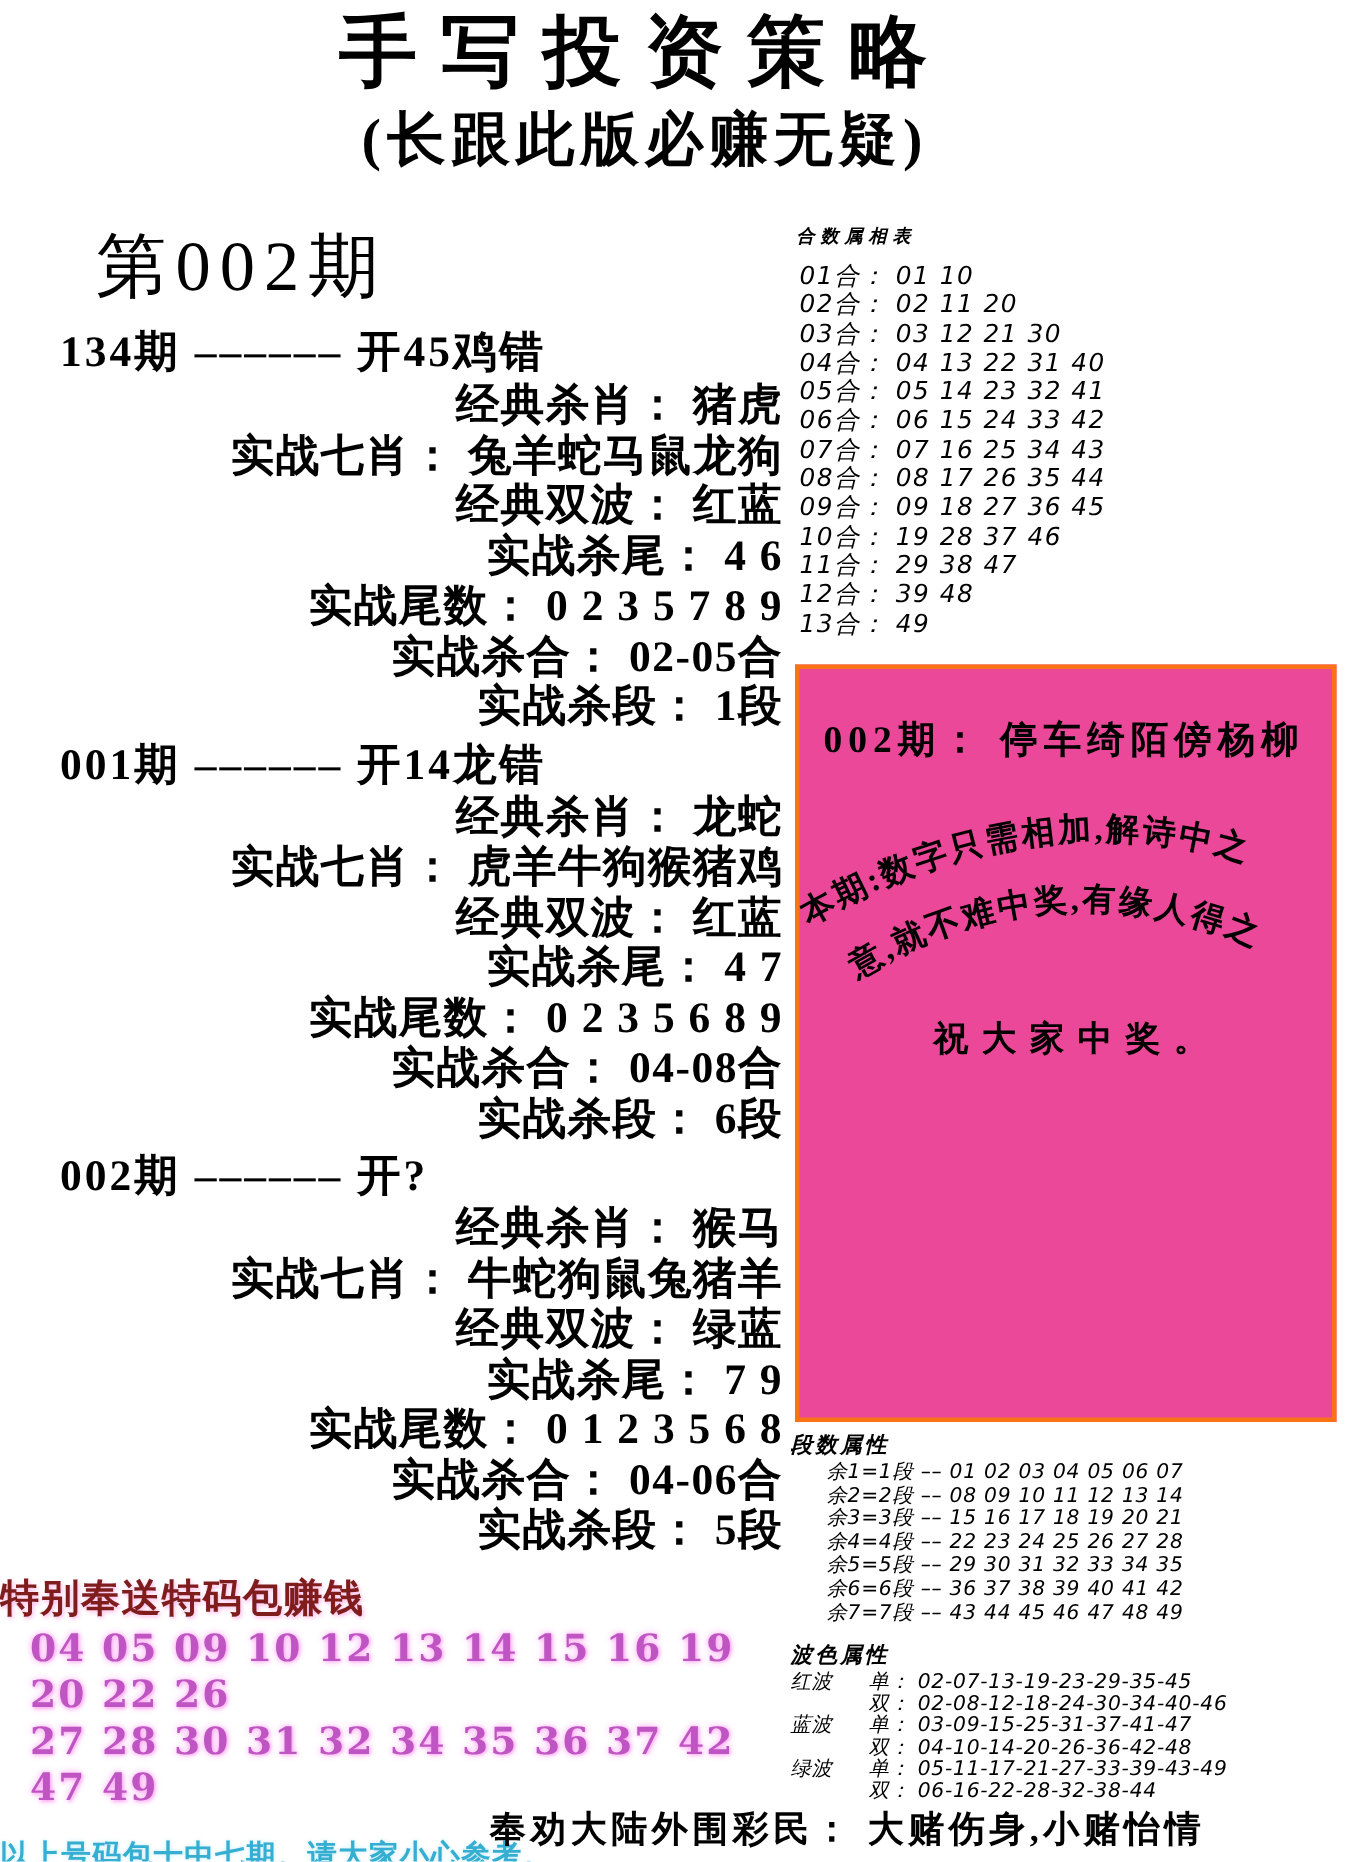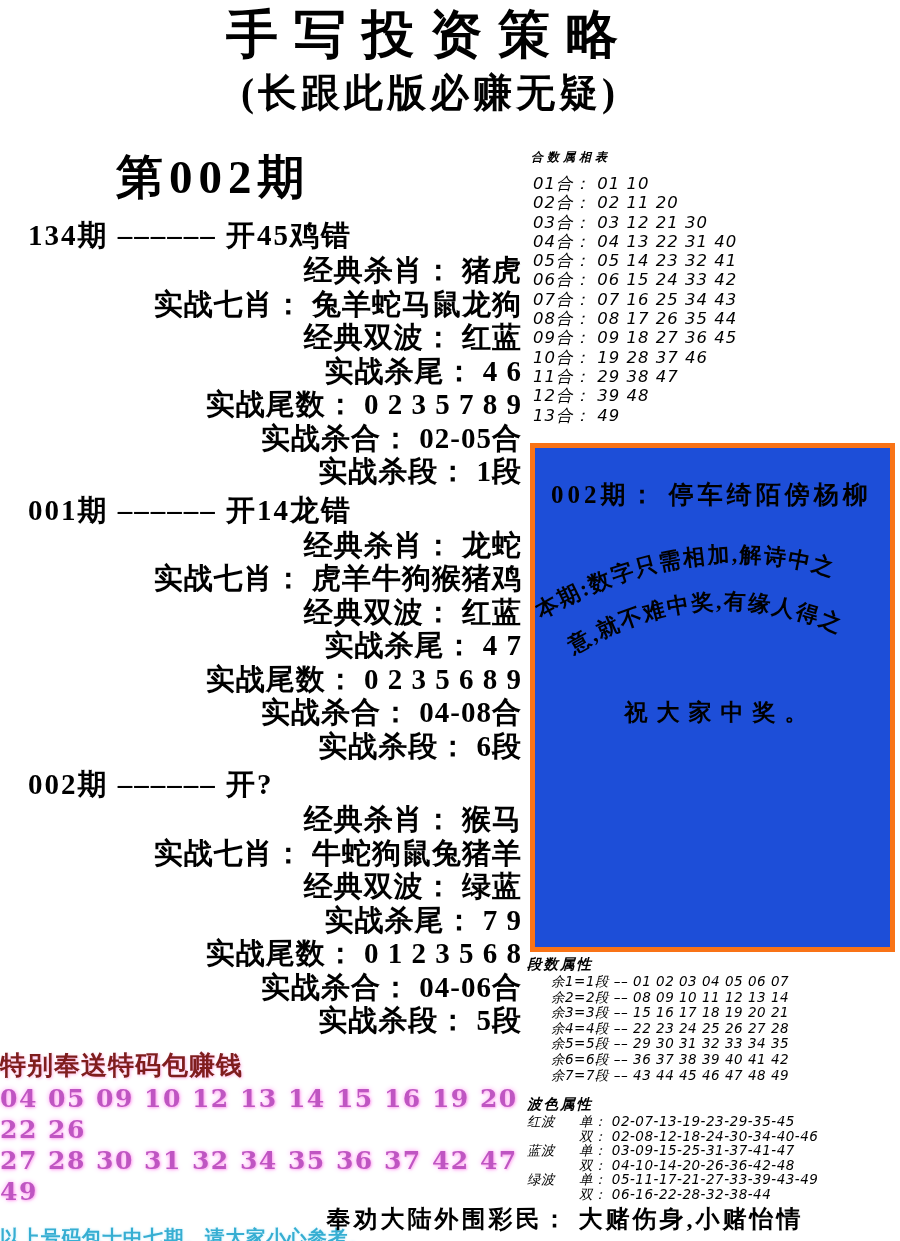--- a/index.html
+++ b/index.html
@@ -11,72 +11,72 @@
     position:absolute;top:0px;left:0;width:860px;text-align:center;
     font-size:52px;font-weight:bold;letter-spacing:16px;
   }
   .subtitle{
     position:absolute;top:66px;left:0;width:860px;text-align:center;
     font-size:39px;font-weight:bold;letter-spacing:4px;
   }
   
   .left{position:absolute;left:0;top:146px;width:522px;}
   .issue-heading{
-    font-size:47px;font-weight:bold;padding-left:116px;letter-spacing:6px;
+    font-size:47px;font-weight:normal;padding-left:64px;letter-spacing:6px;
     margin-bottom:8px;
   }
   .period-header{
-    font-size:29px;font-weight:bold;padding-left:28px;letter-spacing:2px;
+    font-size:29px;font-weight:bold;padding-left:40px;letter-spacing:2px;
     line-height:37px;margin-top:3px;
   }
   .period-row{
     font-size:29px;font-weight:bold;text-align:right;line-height:33.5px;
     letter-spacing:1px;
   }
   .promo{margin-top:10px;}
   .promo-title{
     color:#7f1d1d;font-family:"Liberation Sans", sans-serif;font-weight:bold;
     font-size:26px;letter-spacing:1px;text-shadow:1px 1px 3px #ffb9e8;
   }
   .promo-num{
     color:#bf55c2;font-weight:bold;font-size:25px;letter-spacing:1.5px;
-    line-height:31px;font-family:"DejaVu Serif", serif;
+    padding-left:20px;line-height:31px;font-family:"DejaVu Serif", serif;
     text-shadow:0 0 5px #ff9cf2, 1px 1px 2px #ffc4f4;
   }
   .promo-note{
     color:#36aed2;font-weight:bold;font-size:19.5px;line-height:29px;
     font-family:"Liberation Sans", sans-serif;letter-spacing:1px;
     text-shadow:0 0 3px #c2ecfa;
   }
   .promo-note.first{margin-top:16px;}
   
   .right{position:absolute;left:525px;top:146px;width:374px;}
   .hesu-title{
     font-size:12px;font-weight:bold;letter-spacing:4px;padding-left:6px;
     font-style:italic;line-height:22px;margin-bottom:6px;
   }
   .hesu-row{
     font-size:16.5px;font-style:italic;line-height:19.3px;padding-left:8px;
     font-family:"DejaVu Sans", sans-serif;letter-spacing:1px;
   }
   .poem-box{
     position:absolute;left:5px;top:297px;width:355px;height:499px;
-    border:5px solid #f97316;background:#1d4ed8;
+    border:3px solid #f97316;background:#ec4899;
   }
   .poem-heading{
     margin:30px 0 0 16px;font-size:25px;font-weight:bold;letter-spacing:4px;
   }
   .arc-svg{display:block;margin:8px 0 0 0;}
   .arc-svg text{
     font-size:22px;font-weight:bold;letter-spacing:2px;
     font-family:"Liberation Serif", serif;fill:#000;
   }
   .wish{
     text-align:center;font-size:23px;font-weight:bold;letter-spacing:9px;
-    margin-top:20px;
+    margin-top:2px;
     padding-left:16px;
   }
   .duanshu{position:absolute;left:2px;top:808px;width:372px;}
   .duanshu-title,.bose-title{
     font-size:14.5px;font-weight:bold;font-style:italic;letter-spacing:2px;
     line-height:20px;
   }
   .duanshu-row{
     font-size:13.5px;font-style:italic;line-height:15.6px;
     font-family:"DejaVu Sans", sans-serif;letter-spacing:0.5px;margin-left:24px;

